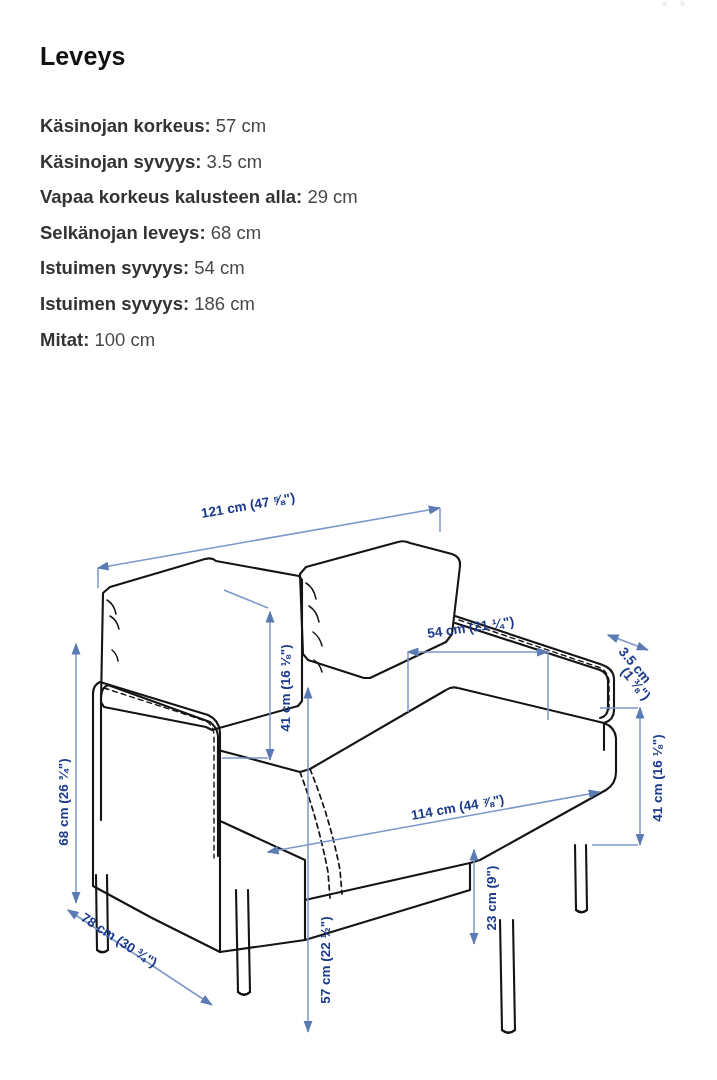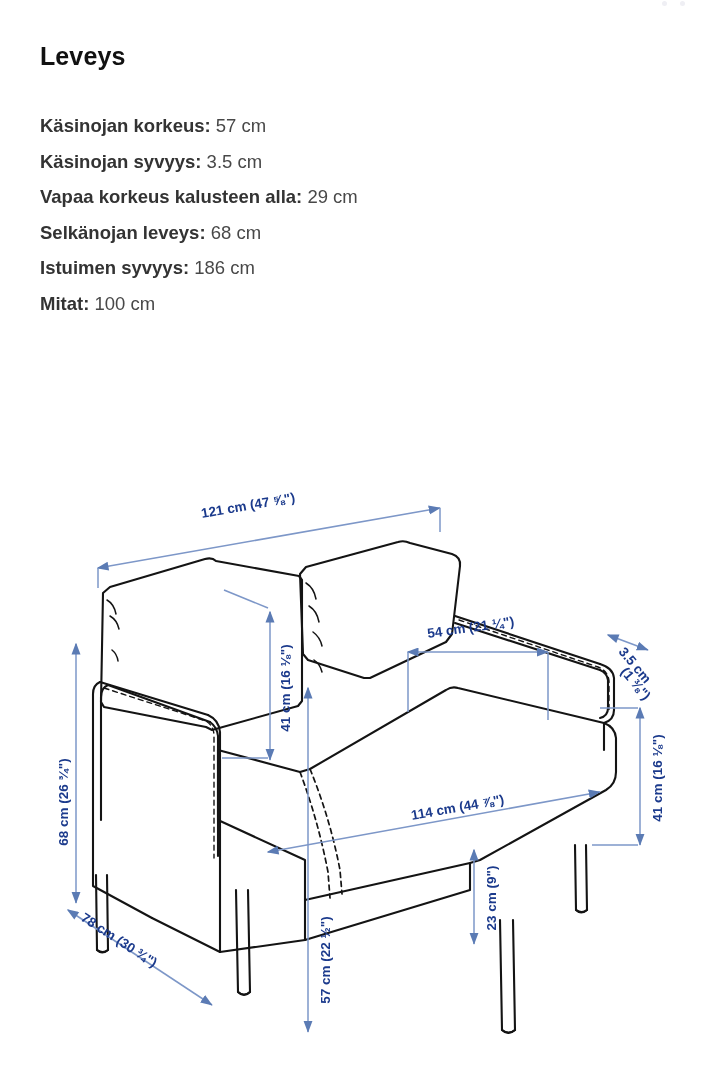--- a/index.html
+++ b/index.html
@@ -85,20 +85,24 @@
       <span class="spec-label">Käsinojan syvyys:</span>
       <span class="spec-value">3.5 cm</span>
     </div>
     <div class="spec-row">
       <span class="spec-label">Vapaa korkeus kalusteen alla:</span>
       <span class="spec-value">29 cm</span>
     </div>
     <div class="spec-row">
       <span class="spec-label">Selkänojan leveys:</span>
       <span class="spec-value">68 cm</span>
+    </div>
+    <div class="spec-row">
+      <span class="spec-label">Istuimen syvyys:</span>
+      <span class="spec-value">54 cm</span>
     </div>
     <div class="spec-row">
       <span class="spec-label">Istuimen syvyys:</span>
       <span class="spec-value">186 cm</span>
     </div>
     <div class="spec-row">
       <span class="spec-label">Mitat:</span>
       <span class="spec-value">100 cm</span>
     </div>
   </div>

